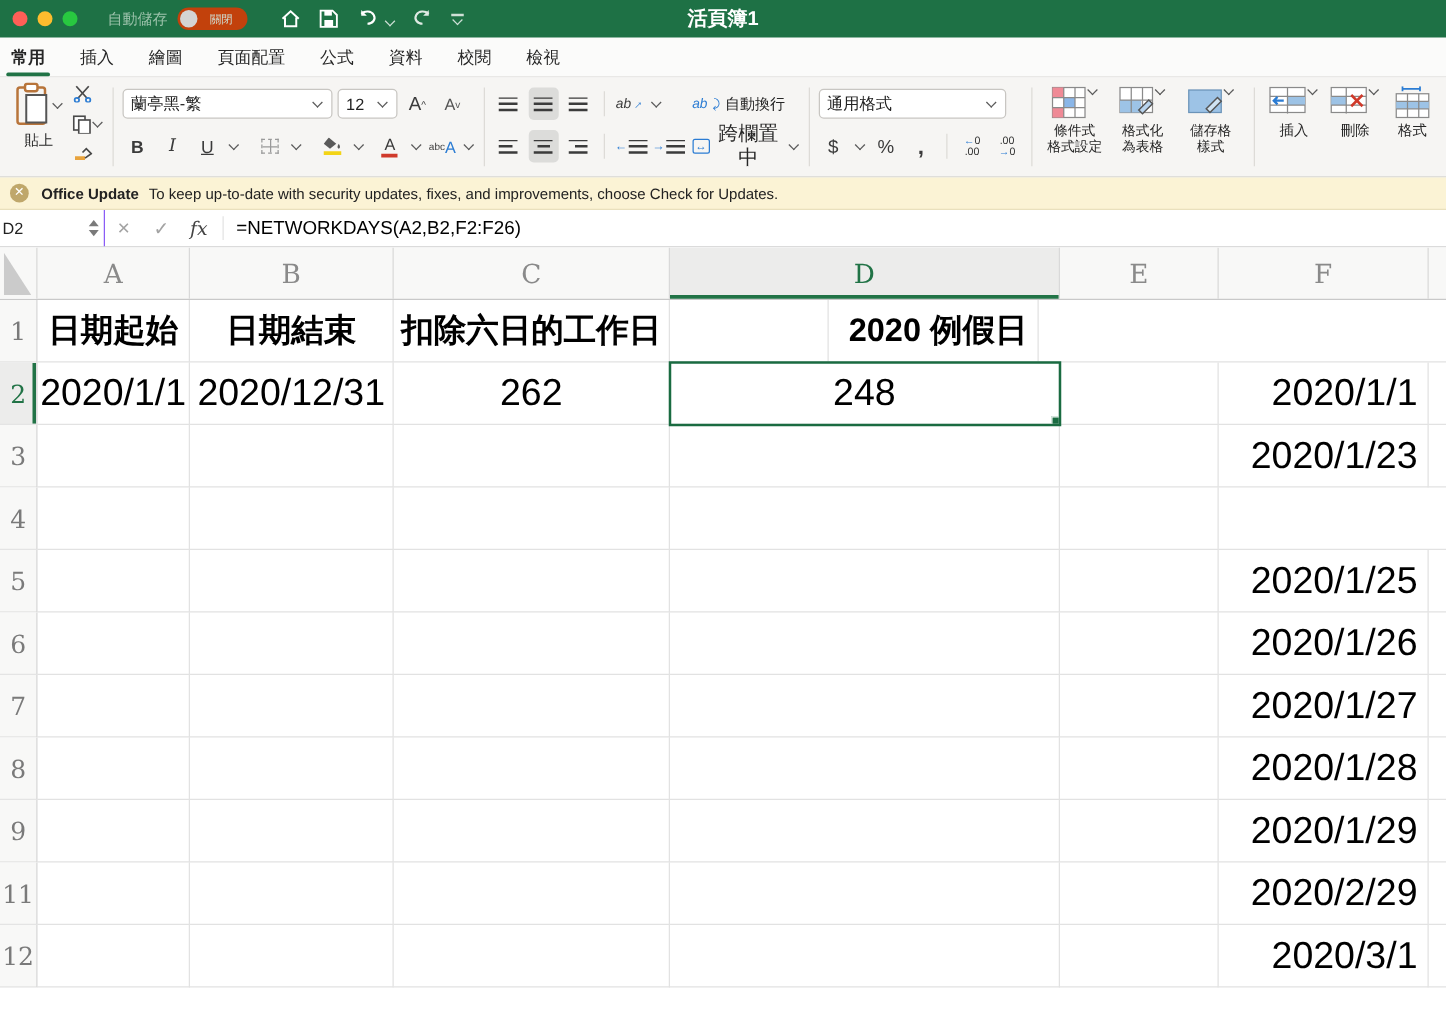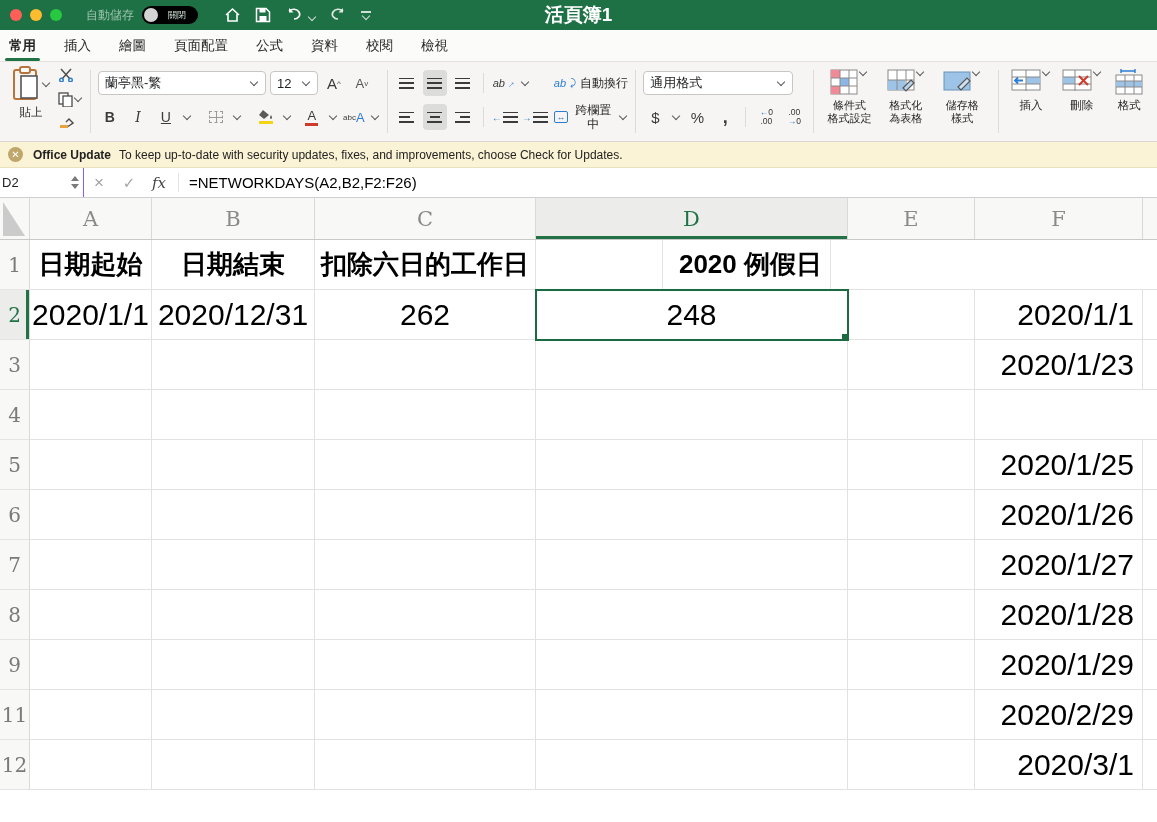--- a/index.html
+++ b/index.html
@@ -6,30 +6,30 @@
   html,body { width:1157px; height:822px; }
   body { font-family:"Liberation Sans","DejaVu Sans",sans-serif; background:#fff; }
   #stage { position:relative; width:1157px; height:822px; overflow:hidden; background:#fff; }
 
   
   .titlebar { height:30px; background:#1e7145; display:flex; align-items:center; padding:0 10px; position:relative; }
   .traffic { display:flex; gap:8px; margin-right:24px; }
   .light { width:12px; height:12px; border-radius:50%; }
   .light.red{ background:#ff5f57; } .light.yellow{ background:#febc2e; } .light.green{ background:#28c840; }
   .autosave-label { color:#9cc2ab; font-size:12px; margin-right:8px; }
-  .toggle { width:56px; height:18px; border-radius:9px; background:#000000; display:flex; align-items:center; padding:2px; }
+  .toggle { width:56px; height:18px; border-radius:9px; background:#c2410c; display:flex; align-items:center; padding:2px; }
   .toggle .knob { width:14px; height:14px; border-radius:50%; background:#d4d4d4; }
   .toggle .state { flex:1; text-align:center; color:#cfe0d6; font-size:9px; }
   .tb-icons { display:flex; align-items:center; gap:14px; margin-left:26px; color:#fff; }
   .tb-icons svg { display:block; }
   .tb-chev { width:6px; height:6px; border-right:1.5px solid #cfe0d6; border-bottom:1.5px solid #cfe0d6; transform:rotate(45deg); margin-left:-8px; margin-top:4px;}
   .customize { display:flex; flex-direction:column; align-items:center; }
   .customize .bar { width:10px; height:1.5px; background:#cfe0d6; margin-bottom:3px; }
   .customize .v { width:6px; height:6px; border-right:1.5px solid #cfe0d6; border-bottom:1.5px solid #cfe0d6; transform:rotate(45deg); margin-top:-3px; }
-  .doc-title { position:absolute; left:0; right:0; text-align:center; color:#fff; font-size:19px; font-weight:bold; pointer-events:none; }
+  .doc-title { position:absolute; left:0; right:0; text-align:center; color:#fff; font-size:16px; font-weight:bold; pointer-events:none; }
 
   
   .tabrow { height:32px; background:#fbfbfa; display:flex; align-items:stretch; padding-left:0; border-bottom:1px solid #e4e2df; }
   .tab { display:flex; align-items:center; padding:0 14px; font-size:13.5px; color:#262626; position:relative; cursor:default; }
   .tab:first-child { margin-left:-5px; }
   .tab.active { font-weight:bold; }
   .tab.active::after { content:""; position:absolute; left:10px; right:10px; bottom:0; height:3px; background:#217346; border-radius:2px; }
 
   
   .ribbon { height:80px; background:#f6f5f3; border-bottom:1px solid #d8d6d2; display:flex; align-items:stretch; padding:4px 6px 4px 8px; overflow:hidden; }
@@ -325,21 +325,21 @@
     </div>
 
     <div class="rgroup" style="margin-left:6px;">
       <div class="rrow">
         <span class="ab blue">ab</span>
           <span class="blue" style="font-size:10px;">⤸</span>
         <span class="lbl" style="font-size:12px;">自動換行</span>
       </div>
       <div class="rrow">
         <span class="merge-ic">↔</span>
-        <span class="lbl" style="font-size:12px;">跨欄置中</span>
+        <span class="lbl" style="font-size:16px;">跨欄置中</span>
         <span class="chev"></span>
       </div>
     </div>
     <div class="rdivider"></div>
 
     <div class="rgroup">
       <div class="rrow">
         <div class="box" style="width:150px;">
           <span style="flex:1;">通用格式</span>
           <span class="chev"></span>

